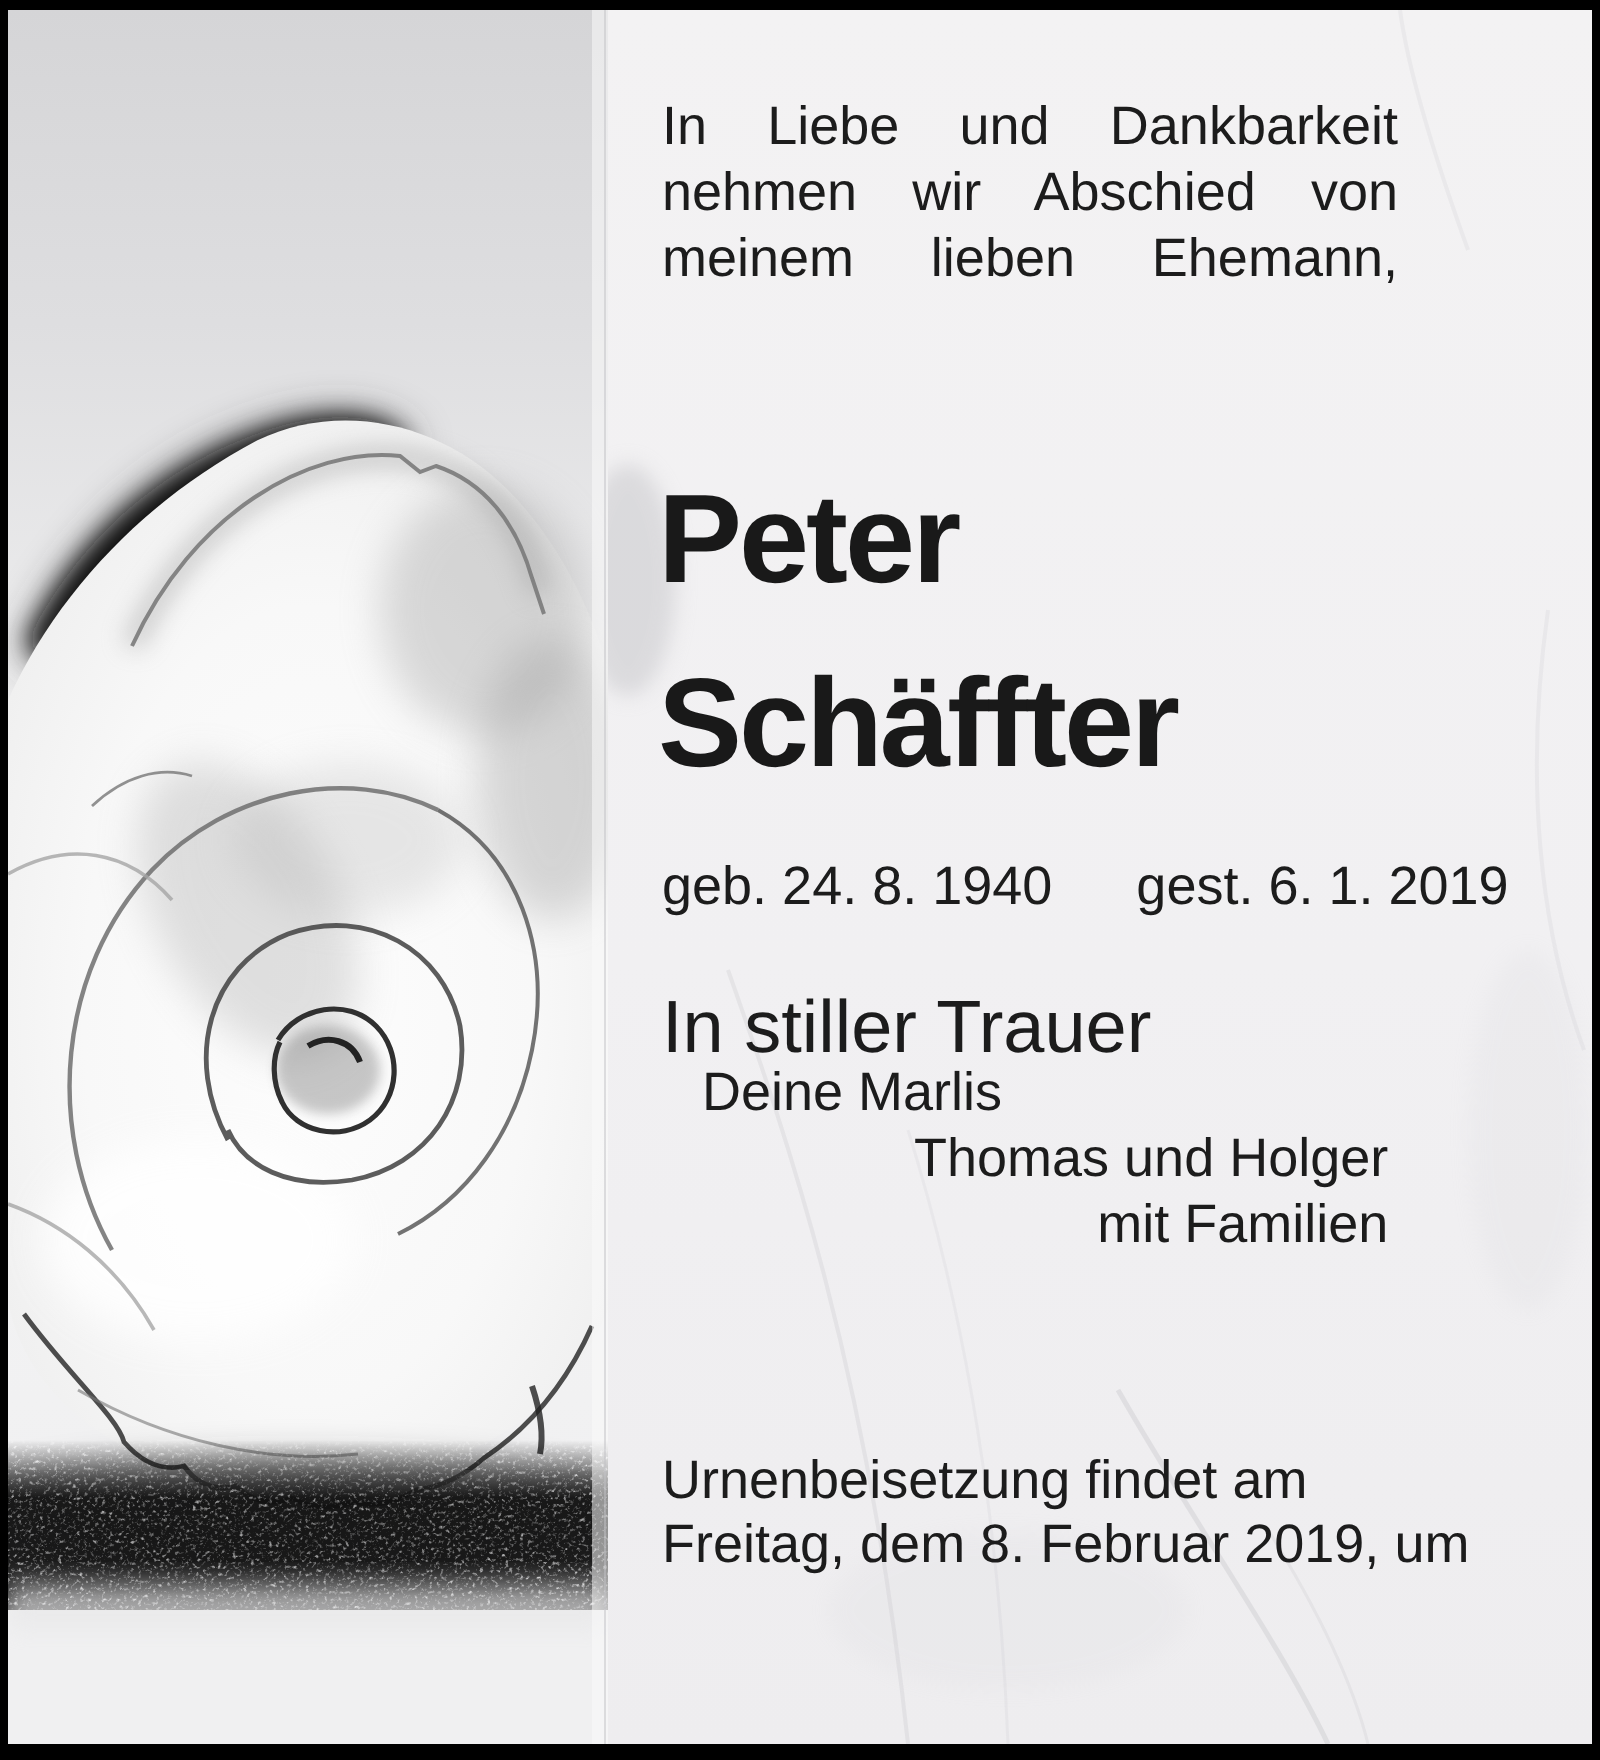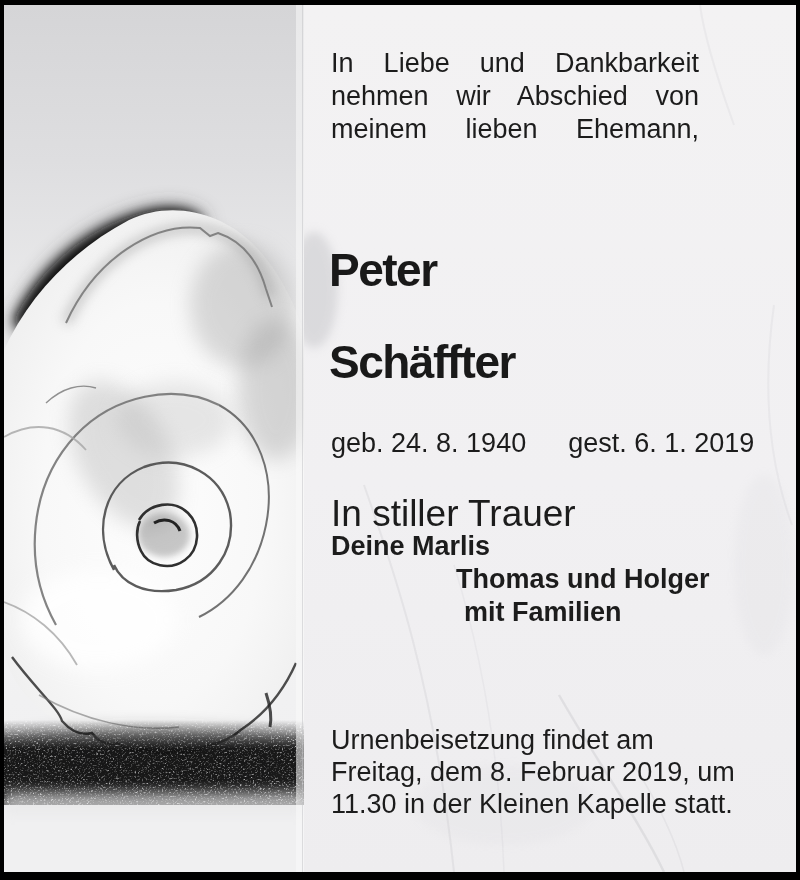--- a/index.html
+++ b/index.html
@@ -10,29 +10,29 @@
   .photo{position:absolute;left:0;top:0;width:300px;height:867px;overflow:hidden;}
   .photo svg{display:block;}
   .content{position:absolute;left:300px;top:0;right:0;bottom:0;
            background:linear-gradient(180deg,#f3f2f3 0%,#f1f0f2 55%,#eeedef 100%);
            overflow:hidden;}
   .texture{position:absolute;inset:0;}
   .block{position:absolute;color:#1c1c1c;}
   .intro{left:27px;top:42px;width:368px;font-size:27px;line-height:33px;}
   .l{white-space:nowrap;}
   .just{white-space:normal;text-align:justify;text-align-last:justify;}
-  .name{left:25px;top:219px;font-size:46px;line-height:92px;font-weight:700;
+  .name{left:25px;top:219px;font-size:63px;line-height:92px;font-weight:700;
         letter-spacing:-1.5px;color:#191919;}
   .dates{left:27px;top:422px;font-size:27px;line-height:33px;white-space:nowrap;}
   .dates .born{margin-right:42px;}
   .trauer{left:27px;top:492px;font-size:37px;line-height:33px;}
-  .mourners{left:0;top:525px;font-size:27px;line-height:33px;font-weight:700;}
+  .mourners{left:0;top:525px;font-size:27px;line-height:33px;font-weight:400;padding-left:20px;}
   .mourners .m{padding-left:27px;white-space:nowrap;}
-  .mourners .ind1{padding-left:133px;margin-left:19px;}
-  .mourners .ind2{padding-left:160px;}
+  .mourners .ind1{padding-left:133px;}
+  .mourners .ind2{padding-left:160px;text-align:right;}
   .funeral{left:27px;top:719px;font-size:27px;line-height:32px;}
 </style>
 </head>
 <body>
 
 <div class="card">
 
   <div class="photo">
     <svg width="300" height="867" viewBox="0 0 300 867" xmlns="http://www.w3.org/2000/svg">
       <defs>
@@ -158,17 +158,16 @@
 
     <div class="block mourners">
       <div class="m">Deine Marlis</div>
       <div class="m ind1">Thomas und Holger</div>
       <div class="m ind2">mit Familien</div>
     </div>
 
     <div class="block funeral">
       <div class="l">Urnenbeisetzung findet am</div>
       <div class="l">Freitag, dem 8. Februar 2019, um</div>
-      <div class="l">11.30 in der Kleinen Kapelle statt.</div>
     </div>
 
   </div>
 </div>
 
 </body></html>

